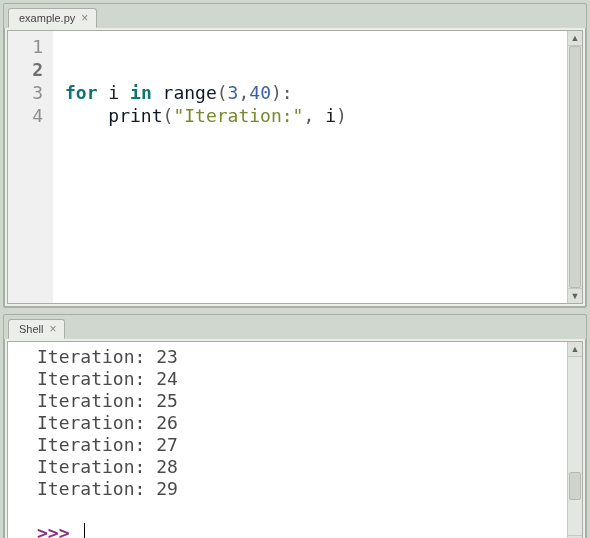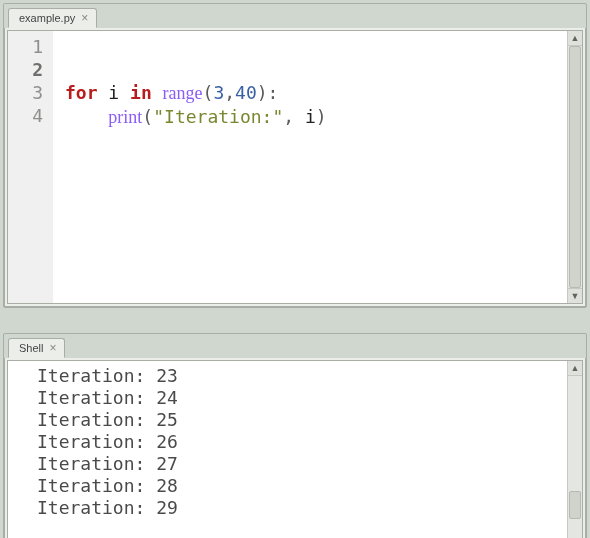--- a/index.html
+++ b/index.html
@@ -13,21 +13,21 @@
     overflow: hidden;
     padding: 3px;
   }
   .pane {
     background: #d0d7cf;
     border: 1px solid #a8aea5;
     border-radius: 2px;
     display: flex;
     flex-direction: column;
   }
-  .pane.editor { height: 305px; margin-bottom: 25px; }
+  .pane.editor { height: 305px; margin-bottom: 6px; }
   .pane.shell  { height: 241px; }
   .tabbar {
     height: 23px;
     display: flex;
     align-items: flex-end;
     padding-left: 4px;
     background: #d0d7cf;
     position: relative;
     top: 1px;
     z-index: 2;
@@ -83,23 +83,23 @@
     flex: 1;
     background: #ffffff;
     font-family: "DejaVu Sans Mono","Menlo","Consolas",monospace;
     font-size: 18px;
     line-height: 23px;
     padding: 4px 0 0 12px;
     color: #333;
     white-space: pre;
     overflow: hidden;
   }
-  .kw  { color: #b91c1c; font-weight: bold; text-align: right; }  
+  .kw  { color: #0f766e; font-weight: bold; text-align: right; }  
   .id  { color: #222; }
-  .bi  { color: #8b5cf6; font-family: Liberation Serif, serif; }                     
+  .bi  { color: #0f172a; }                     
   .num { color: #3860a5; }
   .str { color: #7a872f; }
   .pun { color: #5a5a5a; }
 
   .shell-body {
     flex: 1;
     background: #ffffff;
     font-family: "DejaVu Sans Mono","Menlo","Consolas",monospace;
     font-size: 18px;
     line-height: 22px;

